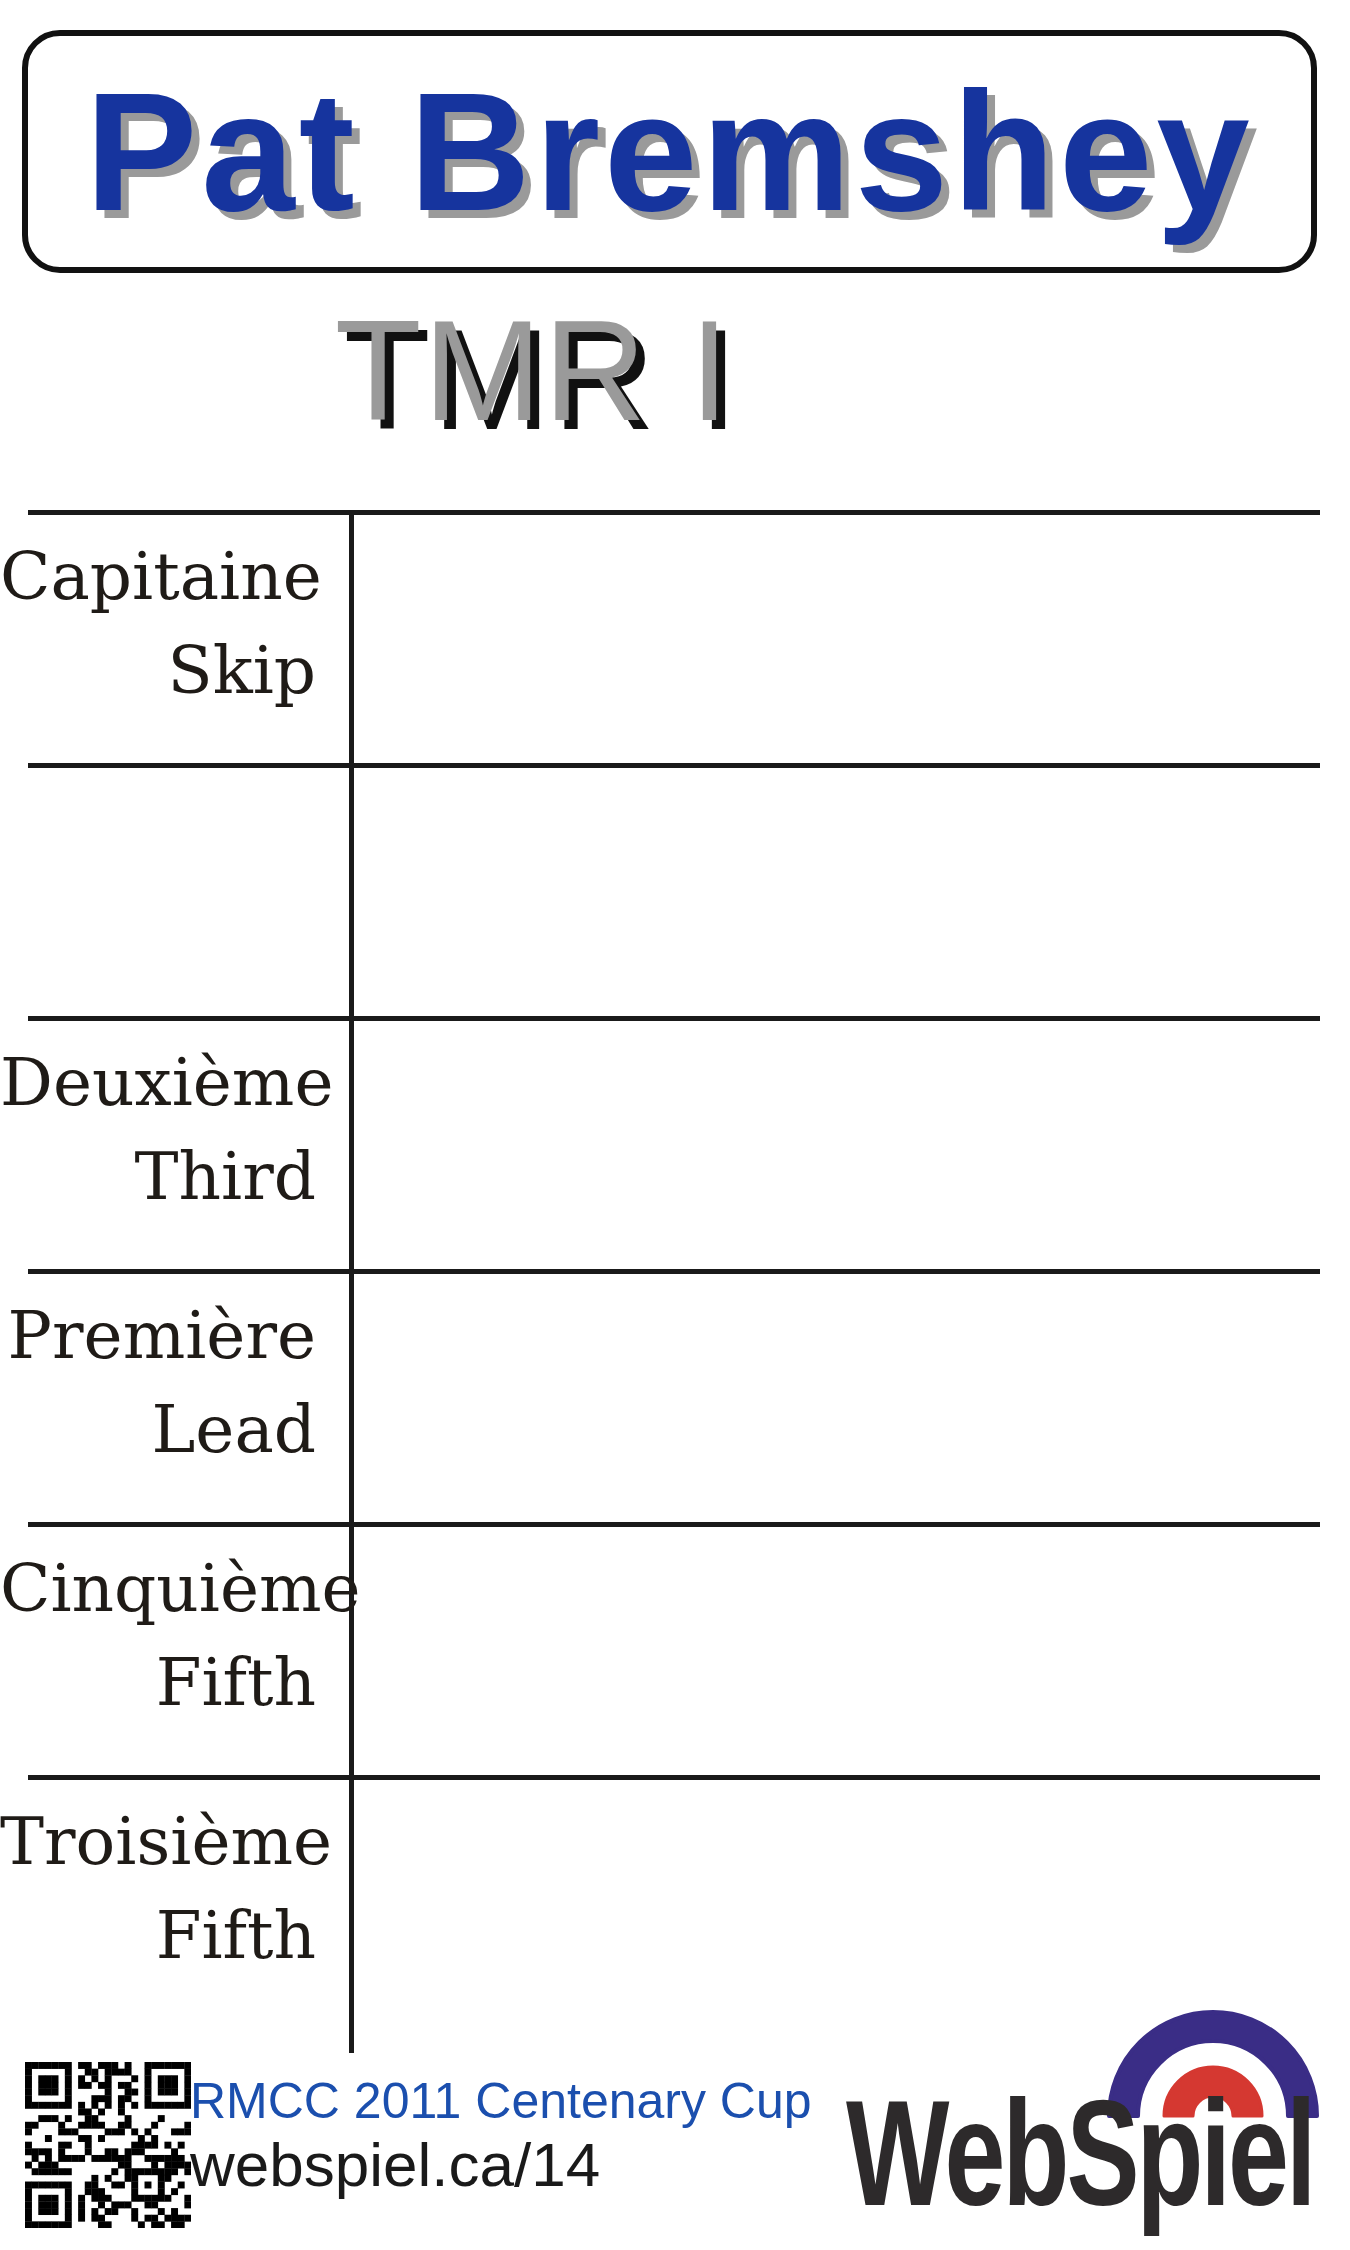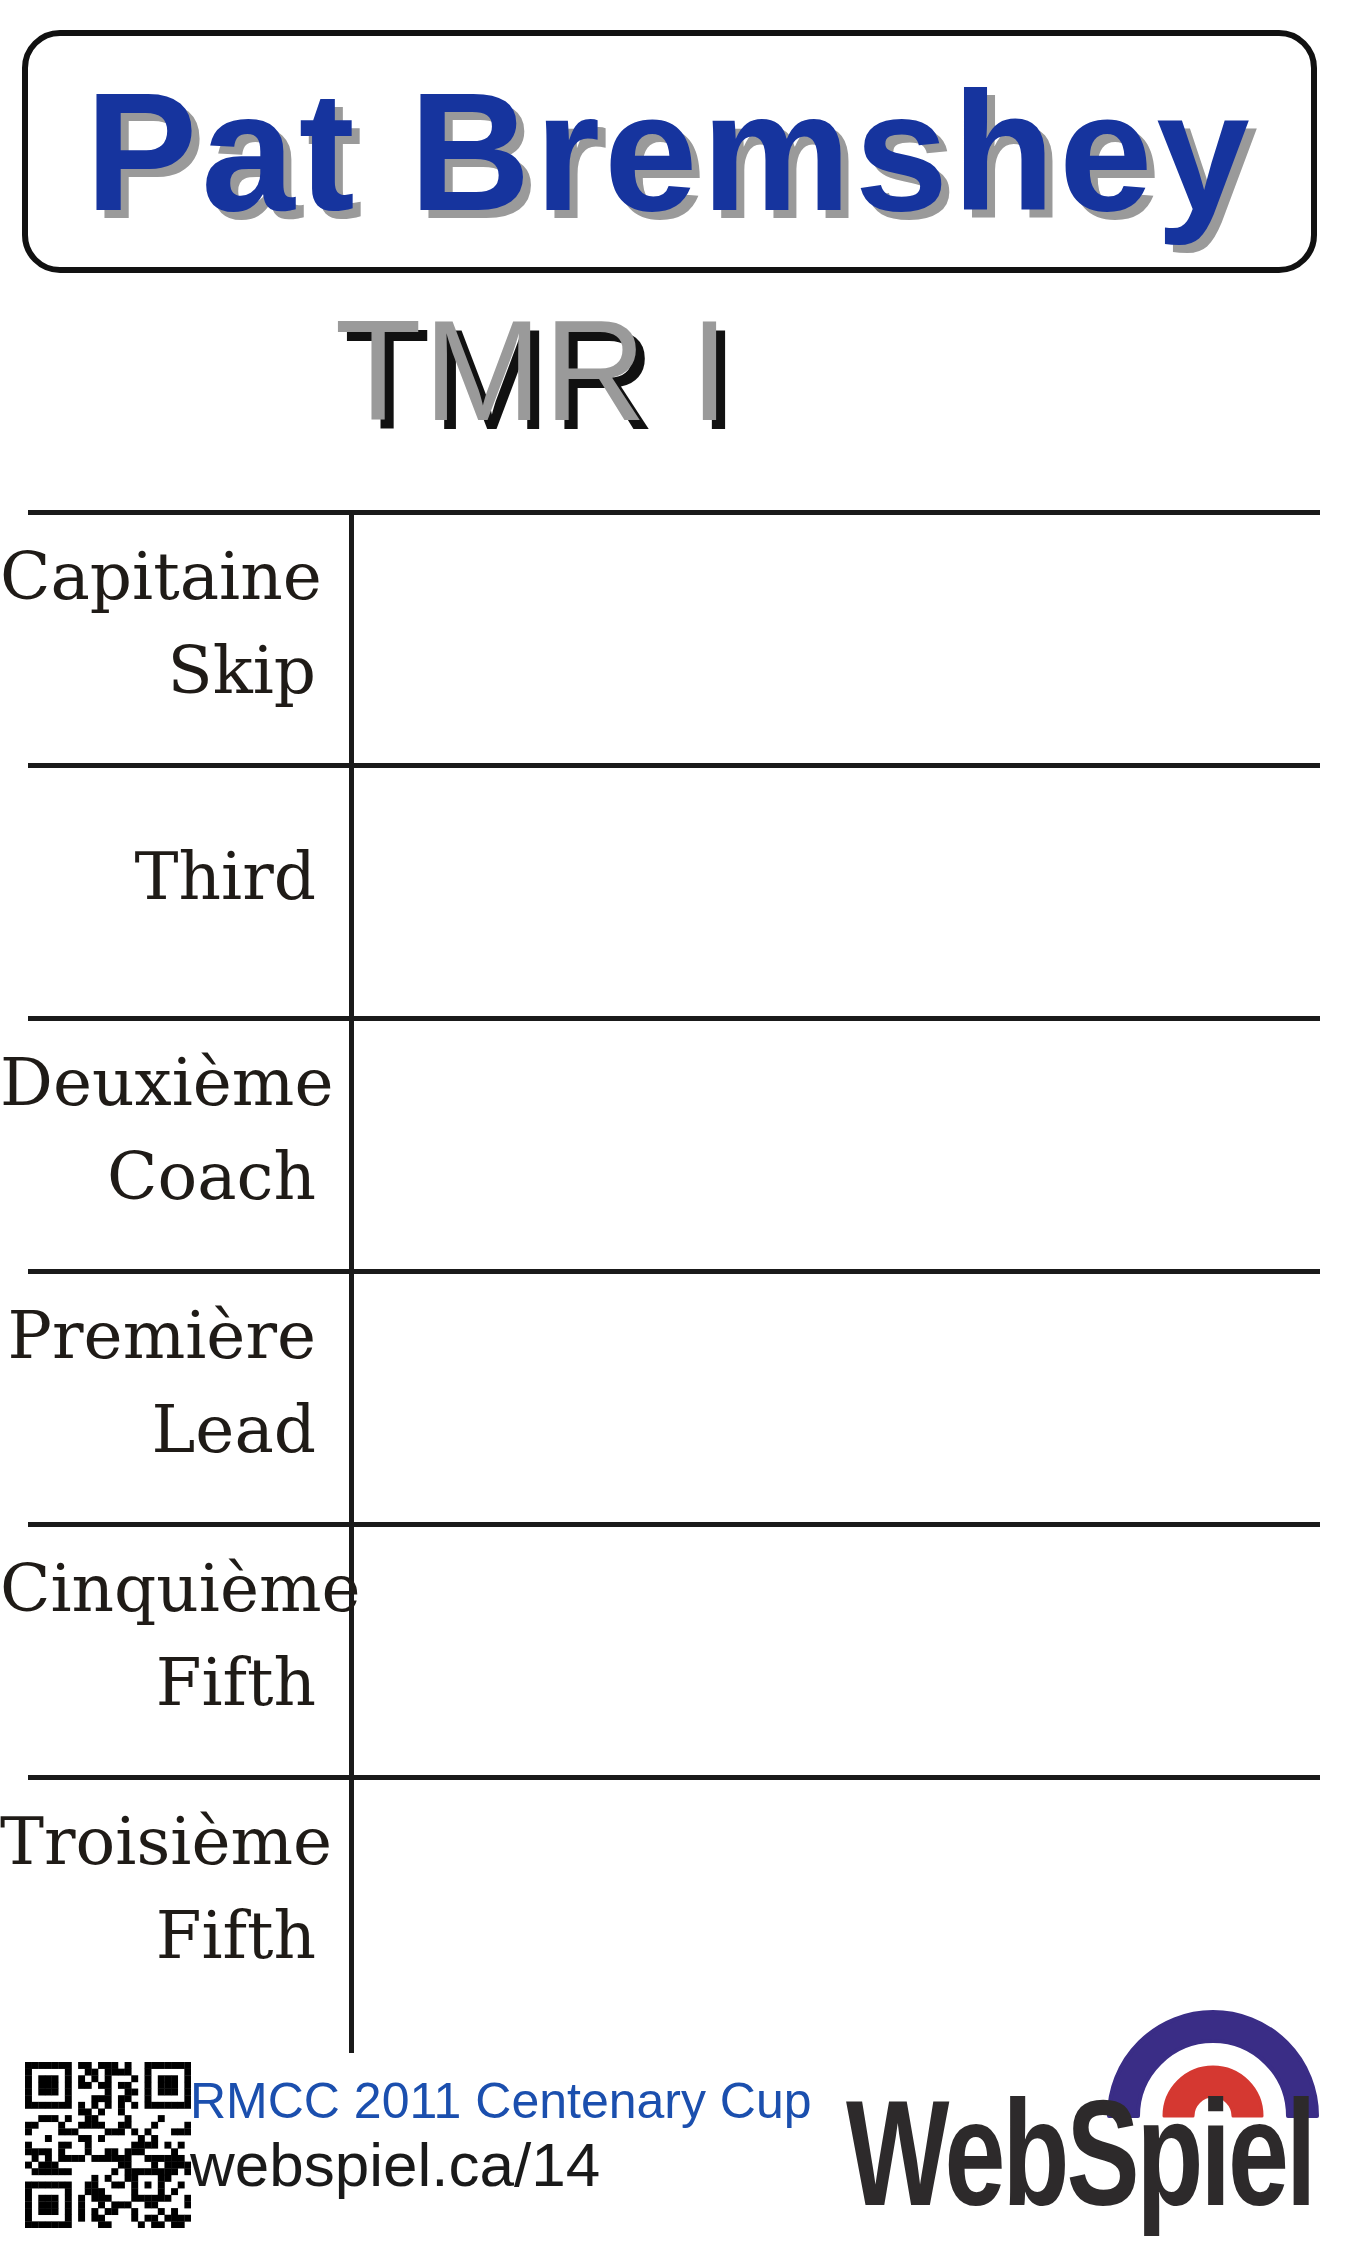--- a/index.html
+++ b/index.html
@@ -61,28 +61,27 @@
 
   <div class="row" style="top:510px">
     <div class="label">
       <div>Capitaine</div>
       <div>Skip</div>
     </div>
     <div class="entry"></div>
   </div>
   <div class="row" style="top:763px">
     <div class="label">
+    </div>
+    <div class="entry"></div>
+  </div>
+  <div class="row" style="top:1016px">
+    <div class="label">
+      <div>Deuxième</div>
       <div>Third</div>
-    </div>
-    <div class="entry"></div>
-  </div>
-  <div class="row" style="top:1016px">
-    <div class="label">
-      <div>Deuxième</div>
-      <div>Coach</div>
     </div>
     <div class="entry"></div>
   </div>
   <div class="row" style="top:1269px">
     <div class="label">
       <div>Première</div>
       <div>Lead</div>
     </div>
     <div class="entry"></div>
   </div>

